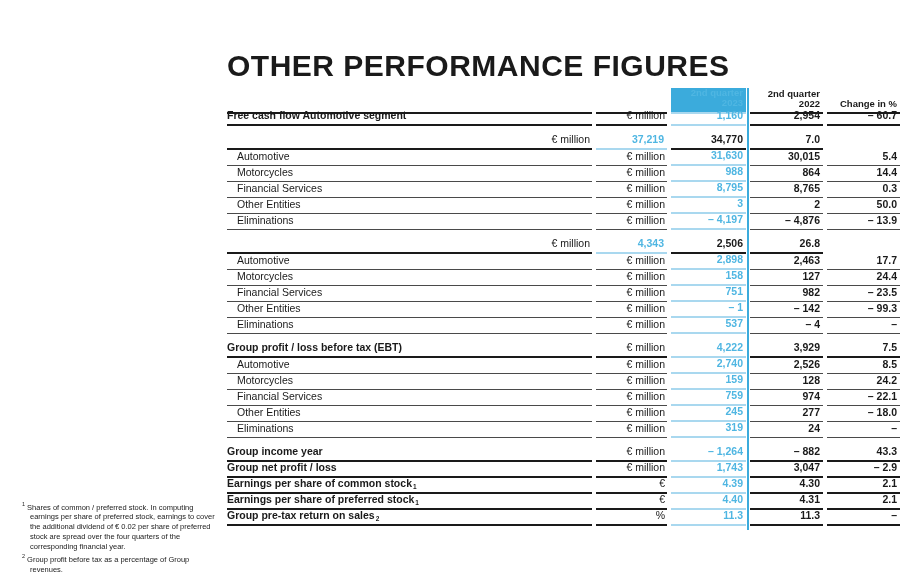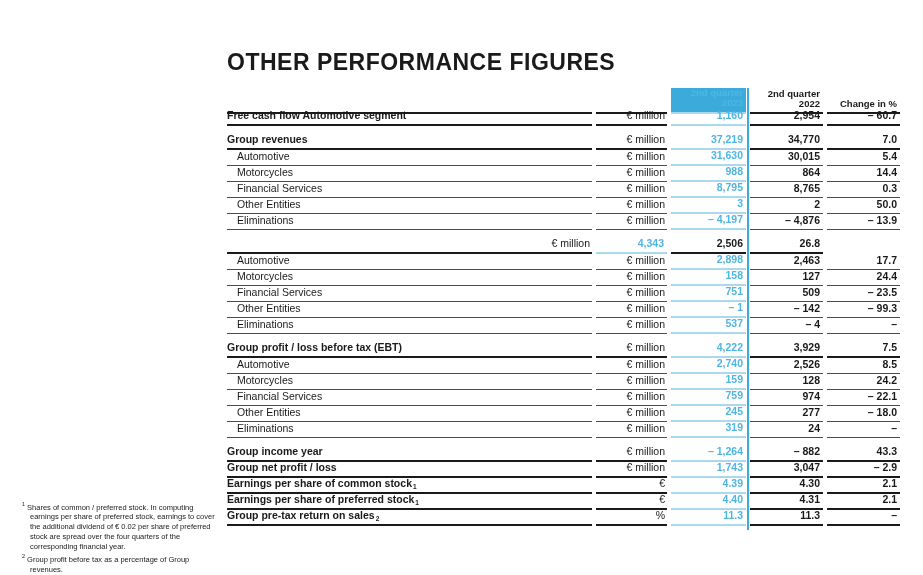--- a/index.html
+++ b/index.html
@@ -4,21 +4,21 @@
 <style>
   * { margin:0; padding:0; box-sizing:border-box; }
   html,body { background:#ffffff; }
   .page {
     position:relative; width:923px; height:575px; background:#fff;
     font-family:"Liberation Sans", sans-serif; color:var(--text_dark,#1a1a1a);
     overflow:hidden;
   }
   .title {
     position:absolute; left:227px; top:49px;
-    font-size:23px; font-weight:bold; letter-spacing:0.5px; color:var(--text_dark);
+    font-size:30px; font-weight:bold; letter-spacing:0.5px; color:var(--text_dark);
   }
   .table { position:absolute; left:227px; top:88px; width:673px; }
   .row {
     display:grid;
     grid-template-columns:365px 71px 75px 73px 73px;
     column-gap:4px;
     height:16px;
     align-items:end;
   }
   .header-row { height:17px; }
@@ -65,24 +65,20 @@
     <div class="cell c-label">
             <span class="lbl-txt">Free cash flow Automotive segment</span>
             <sup class="lbl-sup"></sup>
           </div>
     <div class="cell c-unit">€ million</div>
     <div class="cell c-q23">1,160</div>
     <div class="cell c-q22">2,954</div>
     <div class="cell c-chg">– 60.7</div>
   </div>
         <div class="row sec-gap bold-row">
-    <div class="cell c-label">
-            <span class="lbl-txt">Group revenues</span>
-            <sup class="lbl-sup"></sup>
-          </div>
     <div class="cell c-unit">€ million</div>
     <div class="cell c-q23">37,219</div>
     <div class="cell c-q22">34,770</div>
     <div class="cell c-chg">7.0</div>
   </div>
         <div class="row sub-row">
     <div class="cell c-label">
             <span class="lbl-txt">Automotive</span>
             <sup class="lbl-sup"></sup>
           </div>
@@ -157,21 +153,21 @@
     <div class="cell c-q22">127</div>
     <div class="cell c-chg">24.4</div>
   </div>
         <div class="row sub-row">
     <div class="cell c-label">
             <span class="lbl-txt">Financial Services</span>
             <sup class="lbl-sup"></sup>
           </div>
     <div class="cell c-unit">€ million</div>
     <div class="cell c-q23">751</div>
-    <div class="cell c-q22">509</div>
+    <div class="cell c-q22">982</div>
     <div class="cell c-chg">– 23.5</div>
   </div>
         <div class="row sub-row">
     <div class="cell c-label">
             <span class="lbl-txt">Other Entities</span>
             <sup class="lbl-sup"></sup>
           </div>
     <div class="cell c-unit">€ million</div>
     <div class="cell c-q23">– 1</div>
     <div class="cell c-q22">– 142</div>

